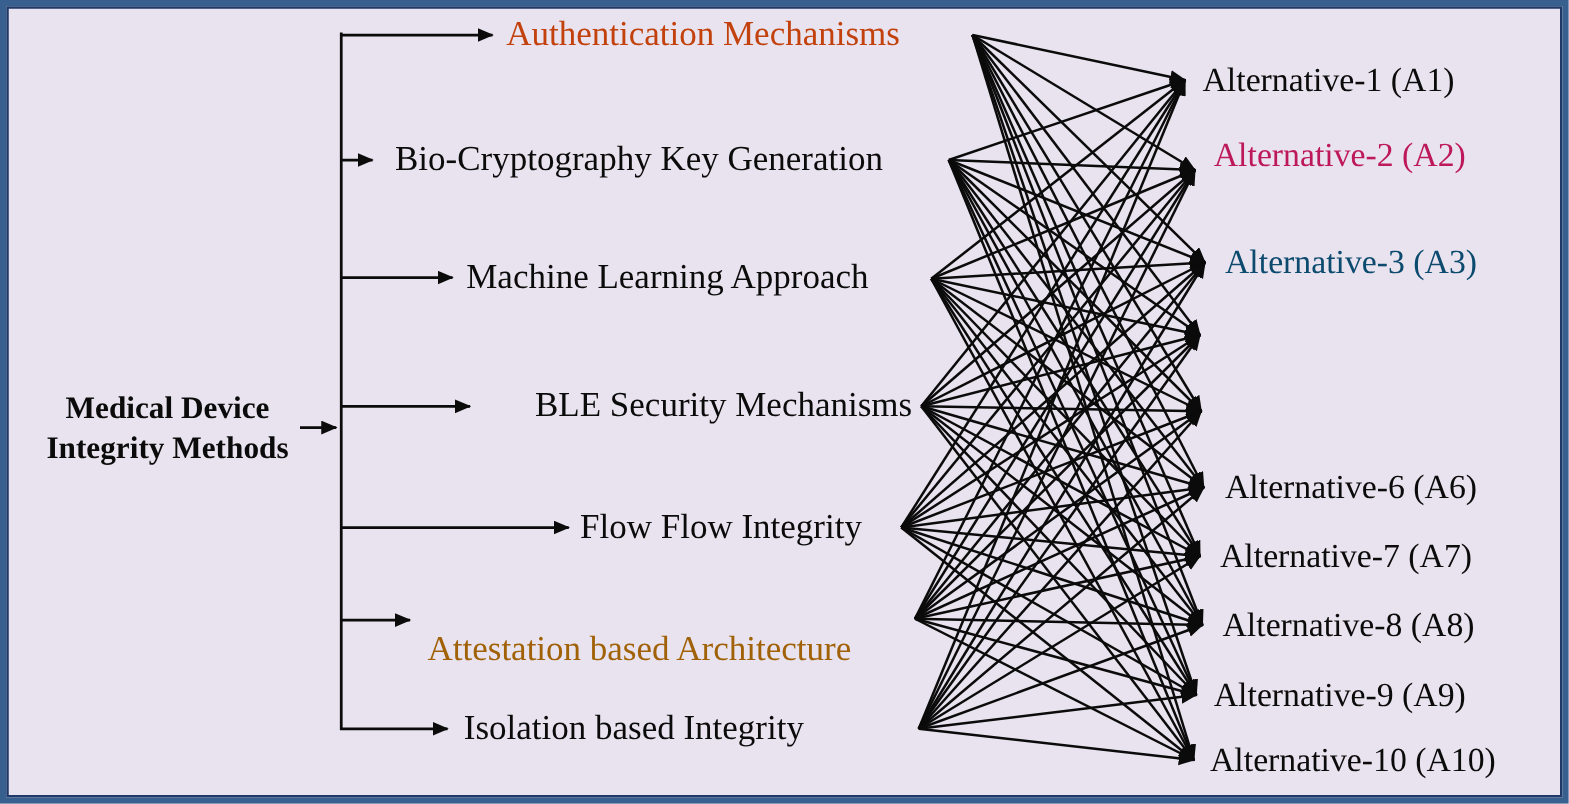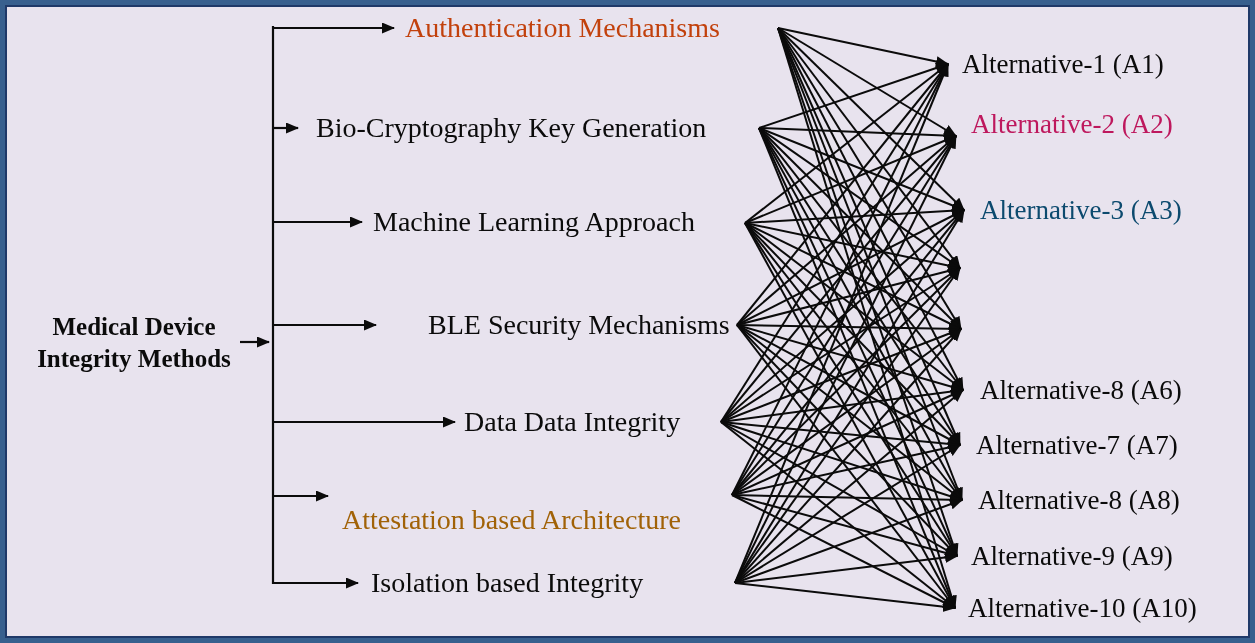--- a/index.html
+++ b/index.html
@@ -150,24 +150,24 @@
     <div>Medical Device</div>
     <div>Integrity Methods</div>
   </div>
 
   <div id="frame-inner" style="border-color: rgb(31, 57, 104);"></div>
   <div id="frame-outer" style="border-color: rgb(56, 96, 142);"></div>
 <div class="lbl method-lbl" style="left: 405px; top: 28px; color: #c2410c;">Authentication Mechanisms</div>
     <div class="lbl method-lbl" style="left: 316px; top: 128px; color: rgb(11, 11, 11);">Bio-Cryptography Key Generation</div>
     <div class="lbl method-lbl" style="left: 373px; top: 222px; color: rgb(11, 11, 11);">Machine Learning Approach</div>
     <div class="lbl method-lbl" style="left: 390px; top: 325px; color: rgb(11, 11, 11); margin-left: 38px;">BLE Security Mechanisms</div>
-    <div class="lbl method-lbl" style="left: 464px; top: 422px; color: rgb(11, 11, 11);">Data Data Integrity</div>
+    <div class="lbl method-lbl" style="left: 464px; top: 422px; color: rgb(11, 11, 11);">Flow Flow Integrity</div>
     <div class="lbl method-lbl" style="left: 342px; top: 520px; color: #a16207;">Attestation based Architecture</div>
     <div class="lbl method-lbl" style="left: 371px; top: 583px; color: rgb(11, 11, 11);">Isolation based Integrity</div>
     <div class="lbl alt-lbl" style="left: 962px; top: 64px; color: rgb(11, 11, 11);">Alternative-1 (A1)</div>
     <div class="lbl alt-lbl" style="left: 971px; top: 124px; color: #be185d;">Alternative-2 (A2)</div>
     <div class="lbl alt-lbl" style="left: 980px; top: 210px; color: #0c4a6e;">Alternative-3 (A3)</div>
-    <div class="lbl alt-lbl" style="left: 980px; top: 390px; color: rgb(11, 11, 11);">Alternative-8 (A6)</div>
+    <div class="lbl alt-lbl" style="left: 980px; top: 390px; color: rgb(11, 11, 11);">Alternative-6 (A6)</div>
     <div class="lbl alt-lbl" style="left: 976px; top: 445px; color: rgb(11, 11, 11);">Alternative-7 (A7)</div>
     <div class="lbl alt-lbl" style="left: 978px; top: 500px; color: rgb(11, 11, 11);">Alternative-8 (A8)</div>
     <div class="lbl alt-lbl" style="left: 971px; top: 556px; color: rgb(11, 11, 11); text-align: right;">Alternative-9 (A9)</div>
     <div class="lbl alt-lbl" style="left: 968px; top: 608px; color: rgb(11, 11, 11);">Alternative-10 (A10)</div>
   </div>
 
 </body></html>

